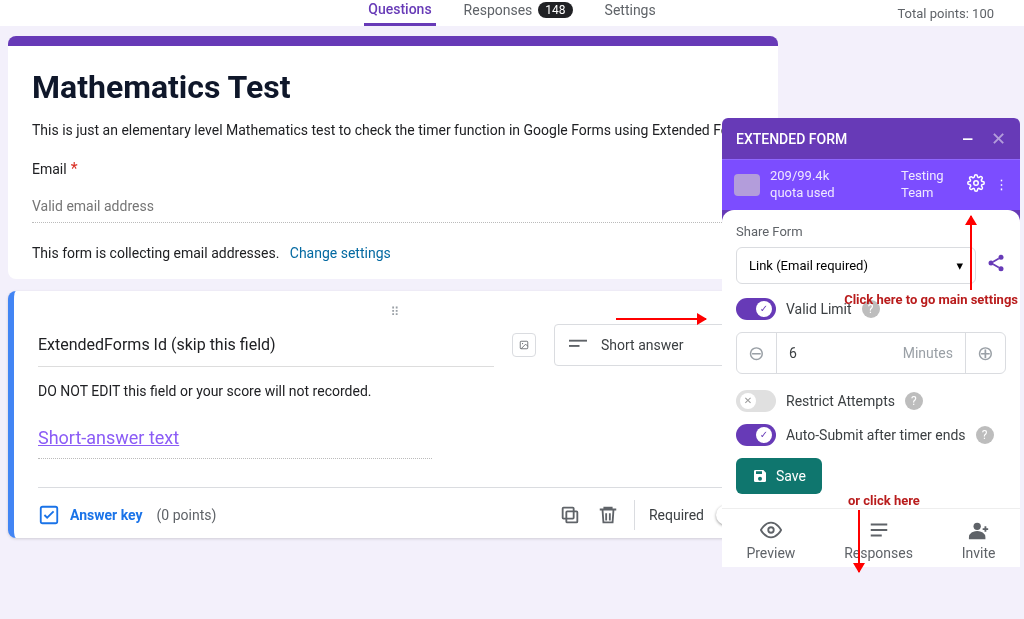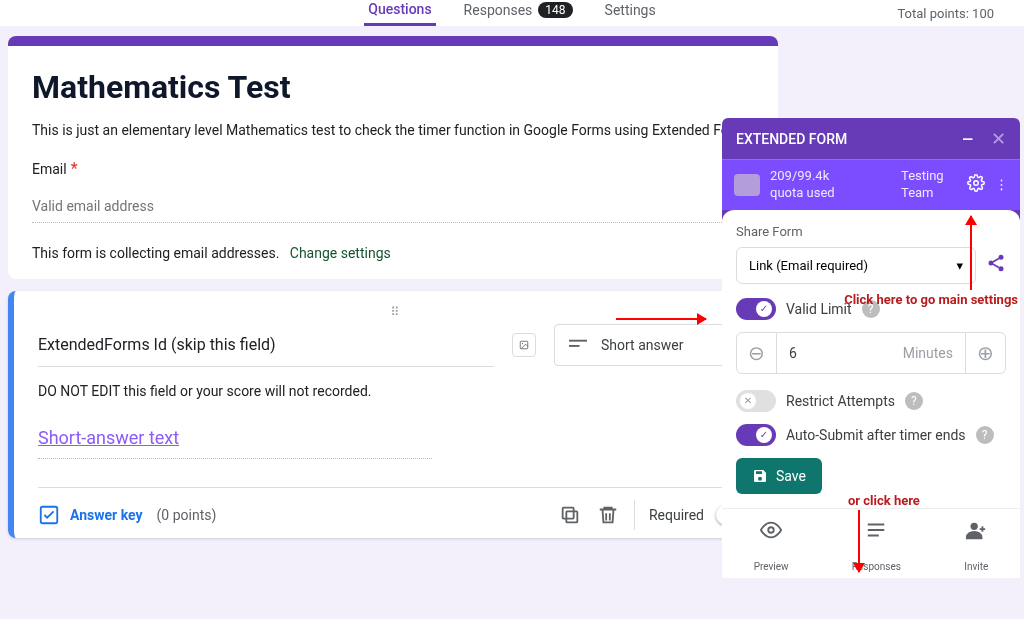--- a/index.html
+++ b/index.html
@@ -14,21 +14,21 @@
 
 .card-wrap { padding: 10px 8px; display: flex; flex-direction: column; gap: 12px; }
 
 .title-card { background: #fff; border-radius: 8px; border-top: 10px solid #673ab7; padding: 22px 24px 18px 24px; width: 770px; }
 .form-title { font-size: 32px; color: #0f172a; margin-bottom: 14px; }
 .form-desc { font-size: 14px; color: #202124; line-height: 1.5; margin-bottom: 18px; }
 .email-label { font-size: 14px; color: #202124; }
 .asterisk { color: #d93025; }
 .email-input { width: 100%; border: none; border-bottom: 1px dotted #bbb; padding: 8px 0; font-size: 14px; color: #70757a; margin-top: 12px; }
 .collecting { font-size: 14px; color: #202124; margin-top: 22px; }
-.link { color: #14532d; cursor: pointer; text-align: center; }
+.link { color: #0369a1; cursor: pointer; text-align: center; }
 
 .question-card { background: #fff; border-radius: 8px; width: 770px; border-left: 6px solid #4285f4; padding: 14px 24px 8px 24px; box-shadow: 0 1px 3px rgba(0,0,0,0.15); position: relative; }
 .drag-dots { text-align: center; color: #9aa0a6; font-size: 12px; letter-spacing: 2px; }
 .q-row { display: flex; gap: 18px; align-items: center; margin-top: 4px; justify-content: space-between; }
 .q-title { font-size: 16px; color: #202124; border-bottom: 1px solid #ddd; padding: 12px 0; flex: 1; min-width: 0; }
 .q-img { width: 24px; height: 24px; color: #5f6368; border: 1px solid #dadce0; border-radius: 4px; padding: 6px; flex: 0 0 auto; display: flex; align-items: center; justify-content: center; cursor: pointer;}
 .q-type { border: 1px solid #dadce0; border-radius: 4px; padding: 12px 14px; display: flex; align-items: center; gap: 14px; min-width: 200px; font-size: 14px; color: #3c4043; cursor: pointer; flex: 0 0 auto; }
 .q-desc { font-size: 14px; color: #202124; margin-top: 16px; }
 .short-answer { font-size: 18px; color: #8b5cf6; border-bottom: 1px dotted #bbb; padding: 10px 0; margin-top: 18px; width: 55%; text-decoration: underline; }
 .q-foot { border-top: 1px solid #dadce0; margin-top: 28px; padding-top: 12px; display: flex; align-items: center; gap: 14px; }
@@ -62,21 +62,21 @@
 .tl-label { font-size: 14px; color: #3c4043; }
 .help { width:18px; height:18px; background:#bdbdbd; border-radius:50%; color:#fff; font-size:12px; display:flex; align-items:center; justify-content:center; }
 .time-row { display:flex; align-items:center; border:1px solid #dadce0; border-radius:6px; overflow:hidden; margin-bottom: 16px;}
 .time-btn { width:40px; height:40px; display:flex; align-items:center; justify-content:center; color:#9aa0a6; cursor:pointer; font-size:20px; border-right:1px solid #dadce0;}
 .time-btn.plus { border-right:none; border-left:1px solid #dadce0;}
 .time-val { flex:1; padding:0 12px; font-size:14px; color:#3c4043; display:flex; justify-content:space-between;}
 .time-val .mins { color:#9aa0a6; }
 .save-btn { background:#0f766e; color:#fff; border:none; border-radius:6px; padding:10px 16px; font-size:14px; display:flex; align-items:center; gap:8px; cursor:pointer; }
 
 .panel-foot { background:#fff; border-top:1px solid #eee; display:flex; justify-content:space-around; padding:10px 0 6px 0; }
-.pf-item { display:flex; flex-direction:column; align-items:center; gap:20px; color:#5f6368; font-size:10px; cursor:pointer;}
+.pf-item { display:flex; flex-direction:column; align-items:center; gap:4px; color:#5f6368; font-size:14px; cursor:pointer;}
 .pf-item svg { width:22px; height:22px; }
 
 .anno { position:absolute; color:#b91c1c; font-size:13px; font-weight:bold; pointer-events:none;}
 .arrow-h { position:absolute; height:2px; background:#ff0000; }
 .arrow-h::after { content:''; position:absolute; right:-1px; top:-5px; border-left:10px solid #ff0000; border-top:6px solid transparent; border-bottom:6px solid transparent;}
 .arrow-v { position:absolute; width:2px; background:#ff0000; }
 .arrow-v.down::after { content:''; position:absolute; bottom:-1px; left:-5px; border-top:10px solid #ff0000; border-left:6px solid transparent; border-right:6px solid transparent;}
 .arrow-v.up::after { content:''; position:absolute; top:-1px; left:-5px; border-bottom:10px solid #ff0000; border-left:6px solid transparent; border-right:6px solid transparent;}
 </style>
 </head>

